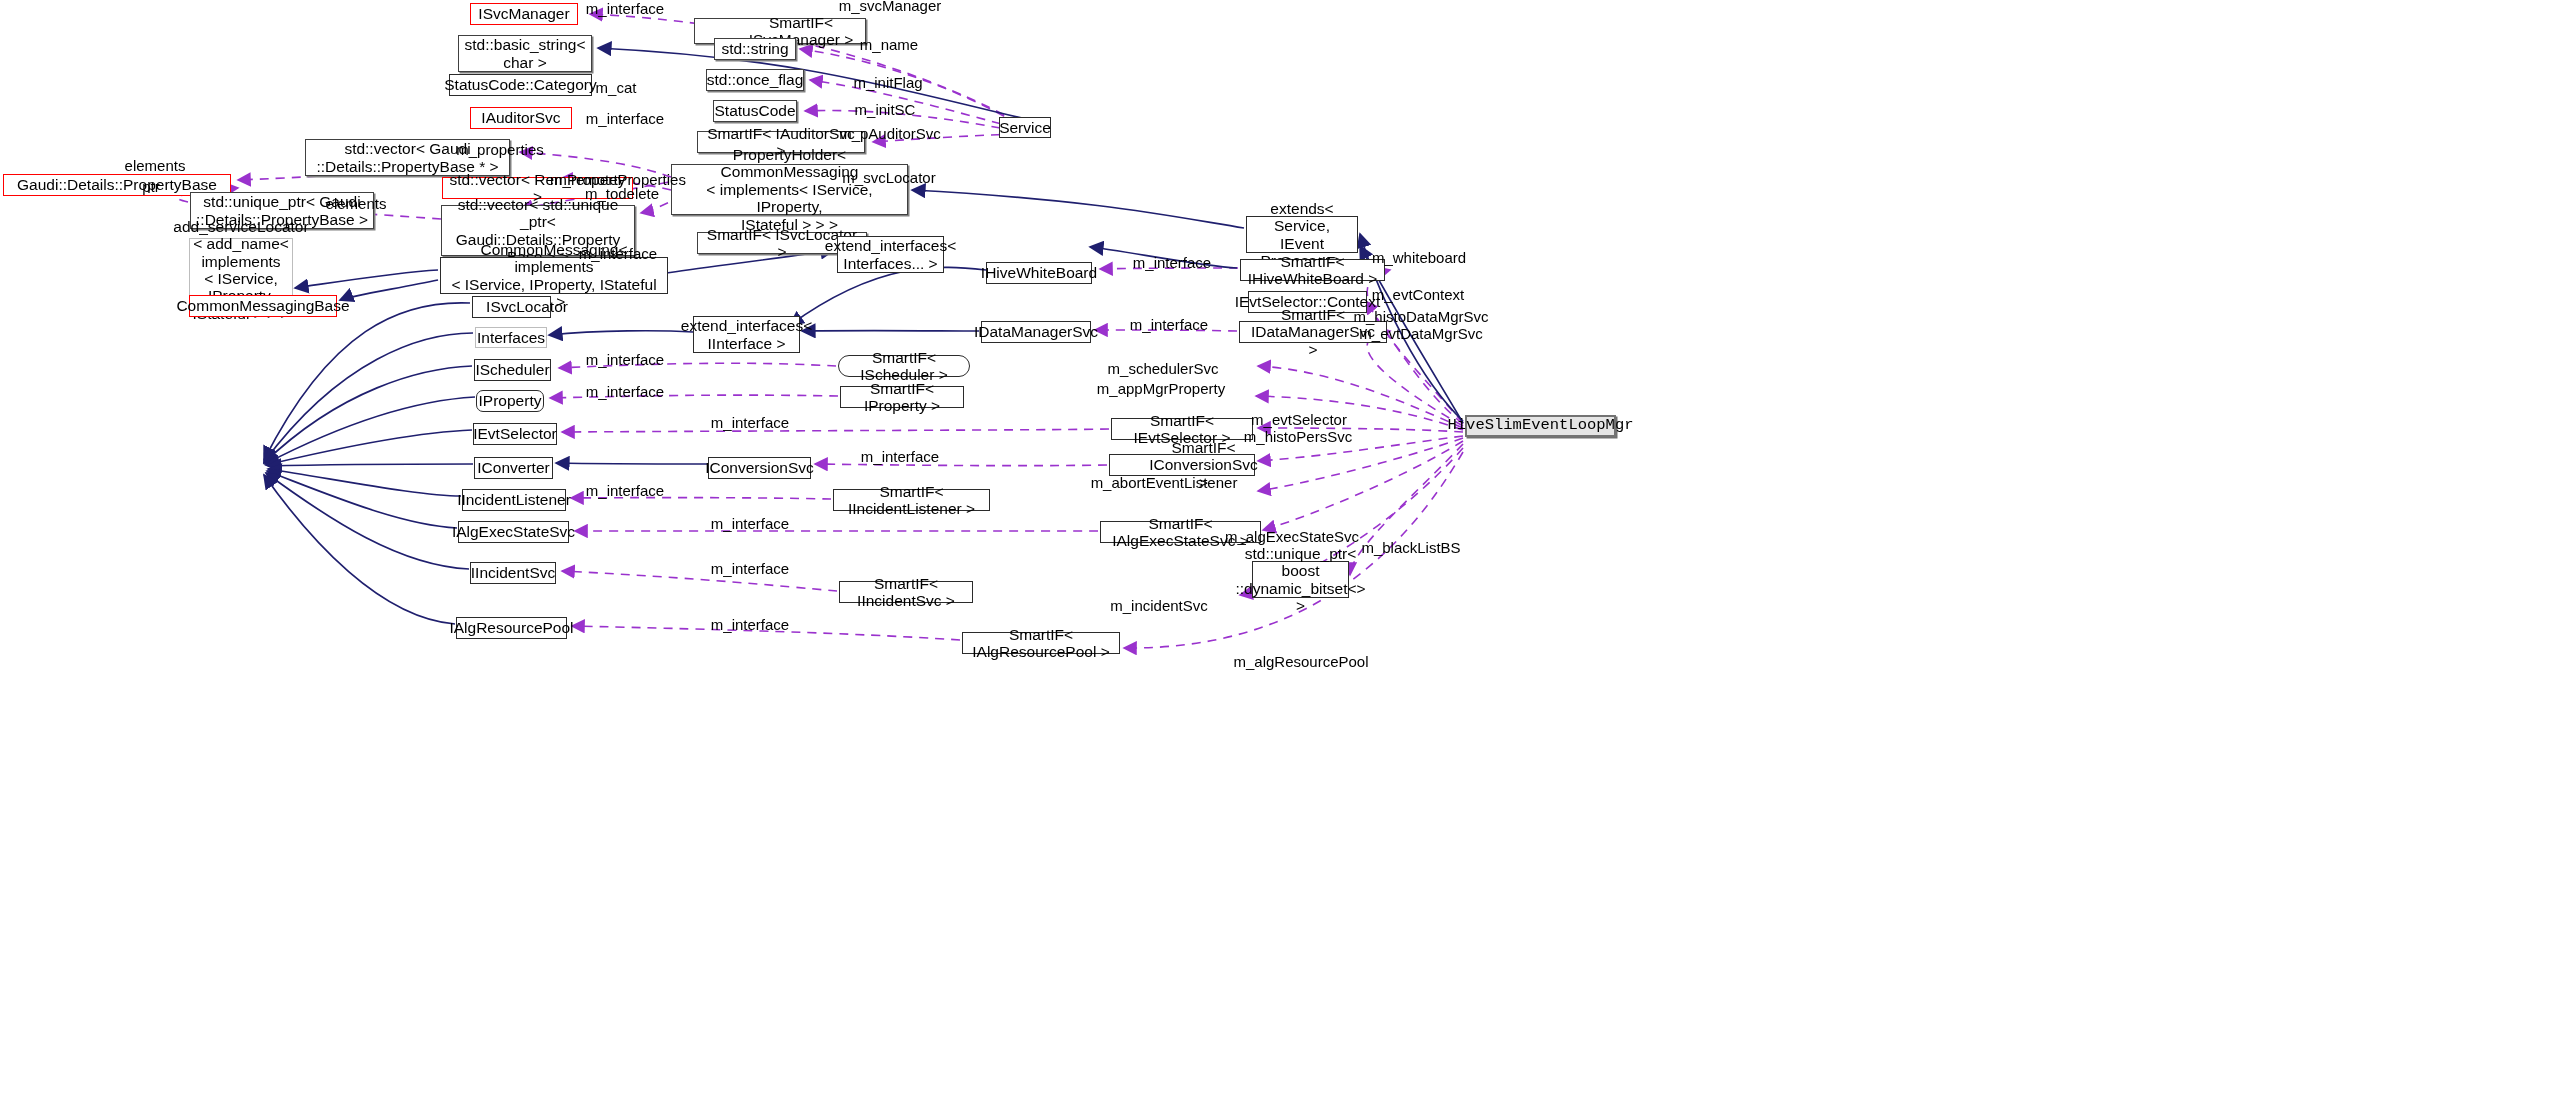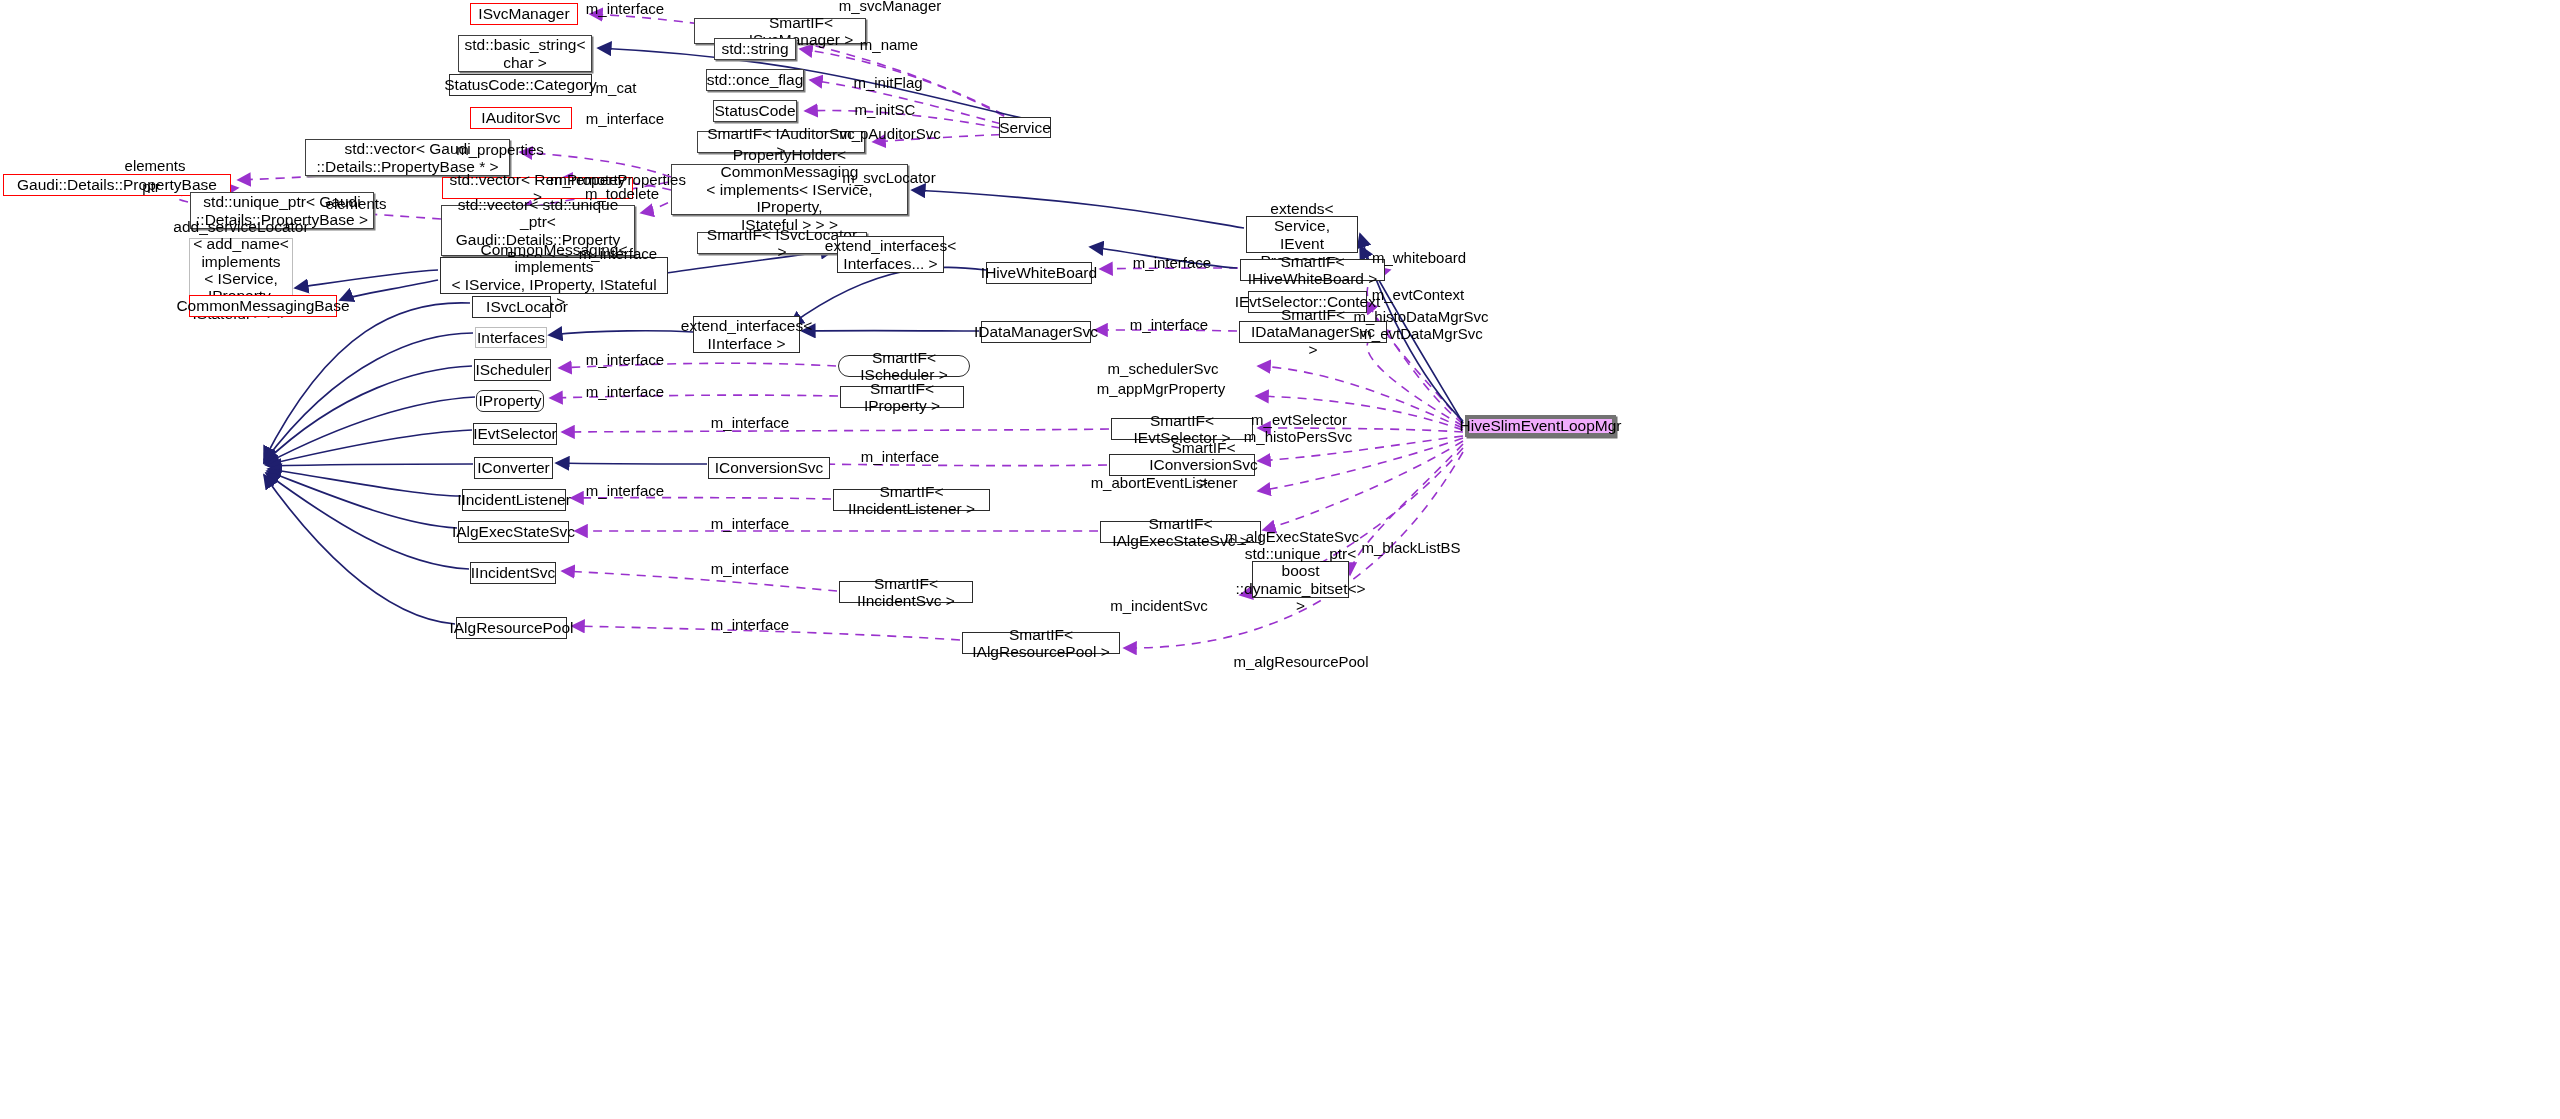--- a/index.html
+++ b/index.html
@@ -42,23 +42,24 @@
   }
   .node.red {
     border: 1.6px solid #ff0000;
     box-shadow: none;
   }
   .node.gray-thin {
     border: 1px solid #bdbdbd;
     box-shadow: none;
   }
   .node.highlight {
-    background: #f0abfc;
-    border: 4px solid #737373;
+    background: #e5e5e5;
+    border: 2px solid #737373;
     box-shadow: 1.5px 1.5px 0 0 #707070;
+    font-family: Liberation Mono, monospace;
   }
   .node.plainbox {
     box-shadow: none;
     border: 1.3px solid #2b2b2b;
   }
   .edge-label {
     position: absolute;
     font-size: 15px;
     color: #000000;
     white-space: pre-line;
@@ -193,21 +194,21 @@
       <div class="node plainbox" style="left: 1239px; top: 321px; width: 148px; height: 22px;">SmartIF&lt; IDataManagerSvc &gt;</div>
       <div class="node gray-thin" style="left: 475px; top: 327px; width: 72px; height: 21px;">Interfaces</div>
       <div class="node plainbox" style="left: 474px; top: 359px; width: 77px; height: 22px;">IScheduler</div>
       <div class="node plainbox" style="left: 838px; top: 355px; width: 132px; height: 22px; border-radius: 11px;">SmartIF&lt; IScheduler &gt;</div>
       <div class="node plainbox" style="left: 476px; top: 390px; width: 68px; height: 22px; border-radius: 7px;">IProperty</div>
       <div class="node plainbox" style="left: 840px; top: 386px; width: 124px; height: 22px;">SmartIF&lt; IProperty &gt;</div>
       <div class="node plainbox" style="left: 473px; top: 423px; width: 84px; height: 22px;">IEvtSelector</div>
       <div class="node plainbox" style="left: 1111px; top: 418px; width: 142px; height: 22px;">SmartIF&lt; IEvtSelector &gt;</div>
       <div class="node highlight" style="left: 1465px; top: 415px; width: 151px; height: 22px;">HiveSlimEventLoopMgr</div>
       <div class="node plainbox" style="left: 474px; top: 457px; width: 79px; height: 22px;">IConverter</div>
-      <div class="node plainbox" style="left: 708px; top: 457px; width: 122px; height: 22px;">IConversionSvc</div>
+      <div class="node plainbox" style="left: 708px; top: 457px; width: 103px; height: 22px;">IConversionSvc</div>
       <div class="node plainbox" style="left: 1109px; top: 454px; width: 146px; height: 22px; padding-left: 48px;">SmartIF&lt; IConversionSvc &gt;</div>
       <div class="node plainbox" style="left: 462px; top: 489px; width: 104px; height: 22px;">IIncidentListener</div>
       <div class="node plainbox" style="left: 833px; top: 489px; width: 157px; height: 22px;">SmartIF&lt; IIncidentListener &gt;</div>
       <div class="node plainbox" style="left: 458px; top: 521px; width: 111px; height: 22px;">IAlgExecStateSvc</div>
       <div class="node plainbox" style="left: 1100px; top: 521px; width: 161px; height: 22px;">SmartIF&lt; IAlgExecStateSvc &gt;</div>
       <div class="node plainbox" style="left: 470px; top: 562px; width: 86px; height: 22px;">IIncidentSvc</div>
       <div class="node plainbox" style="left: 1252px; top: 561px; width: 97px; height: 37px;">std::unique_ptr&lt; boost
 ::dynamic_bitset&lt;&gt; &gt;</div>
       <div class="node plainbox" style="left: 839px; top: 581px; width: 134px; height: 22px;">SmartIF&lt; IIncidentSvc &gt;</div>
       <div class="node plainbox" style="left: 456px; top: 617px; width: 111px; height: 22px;">IAlgResourcePool</div>

